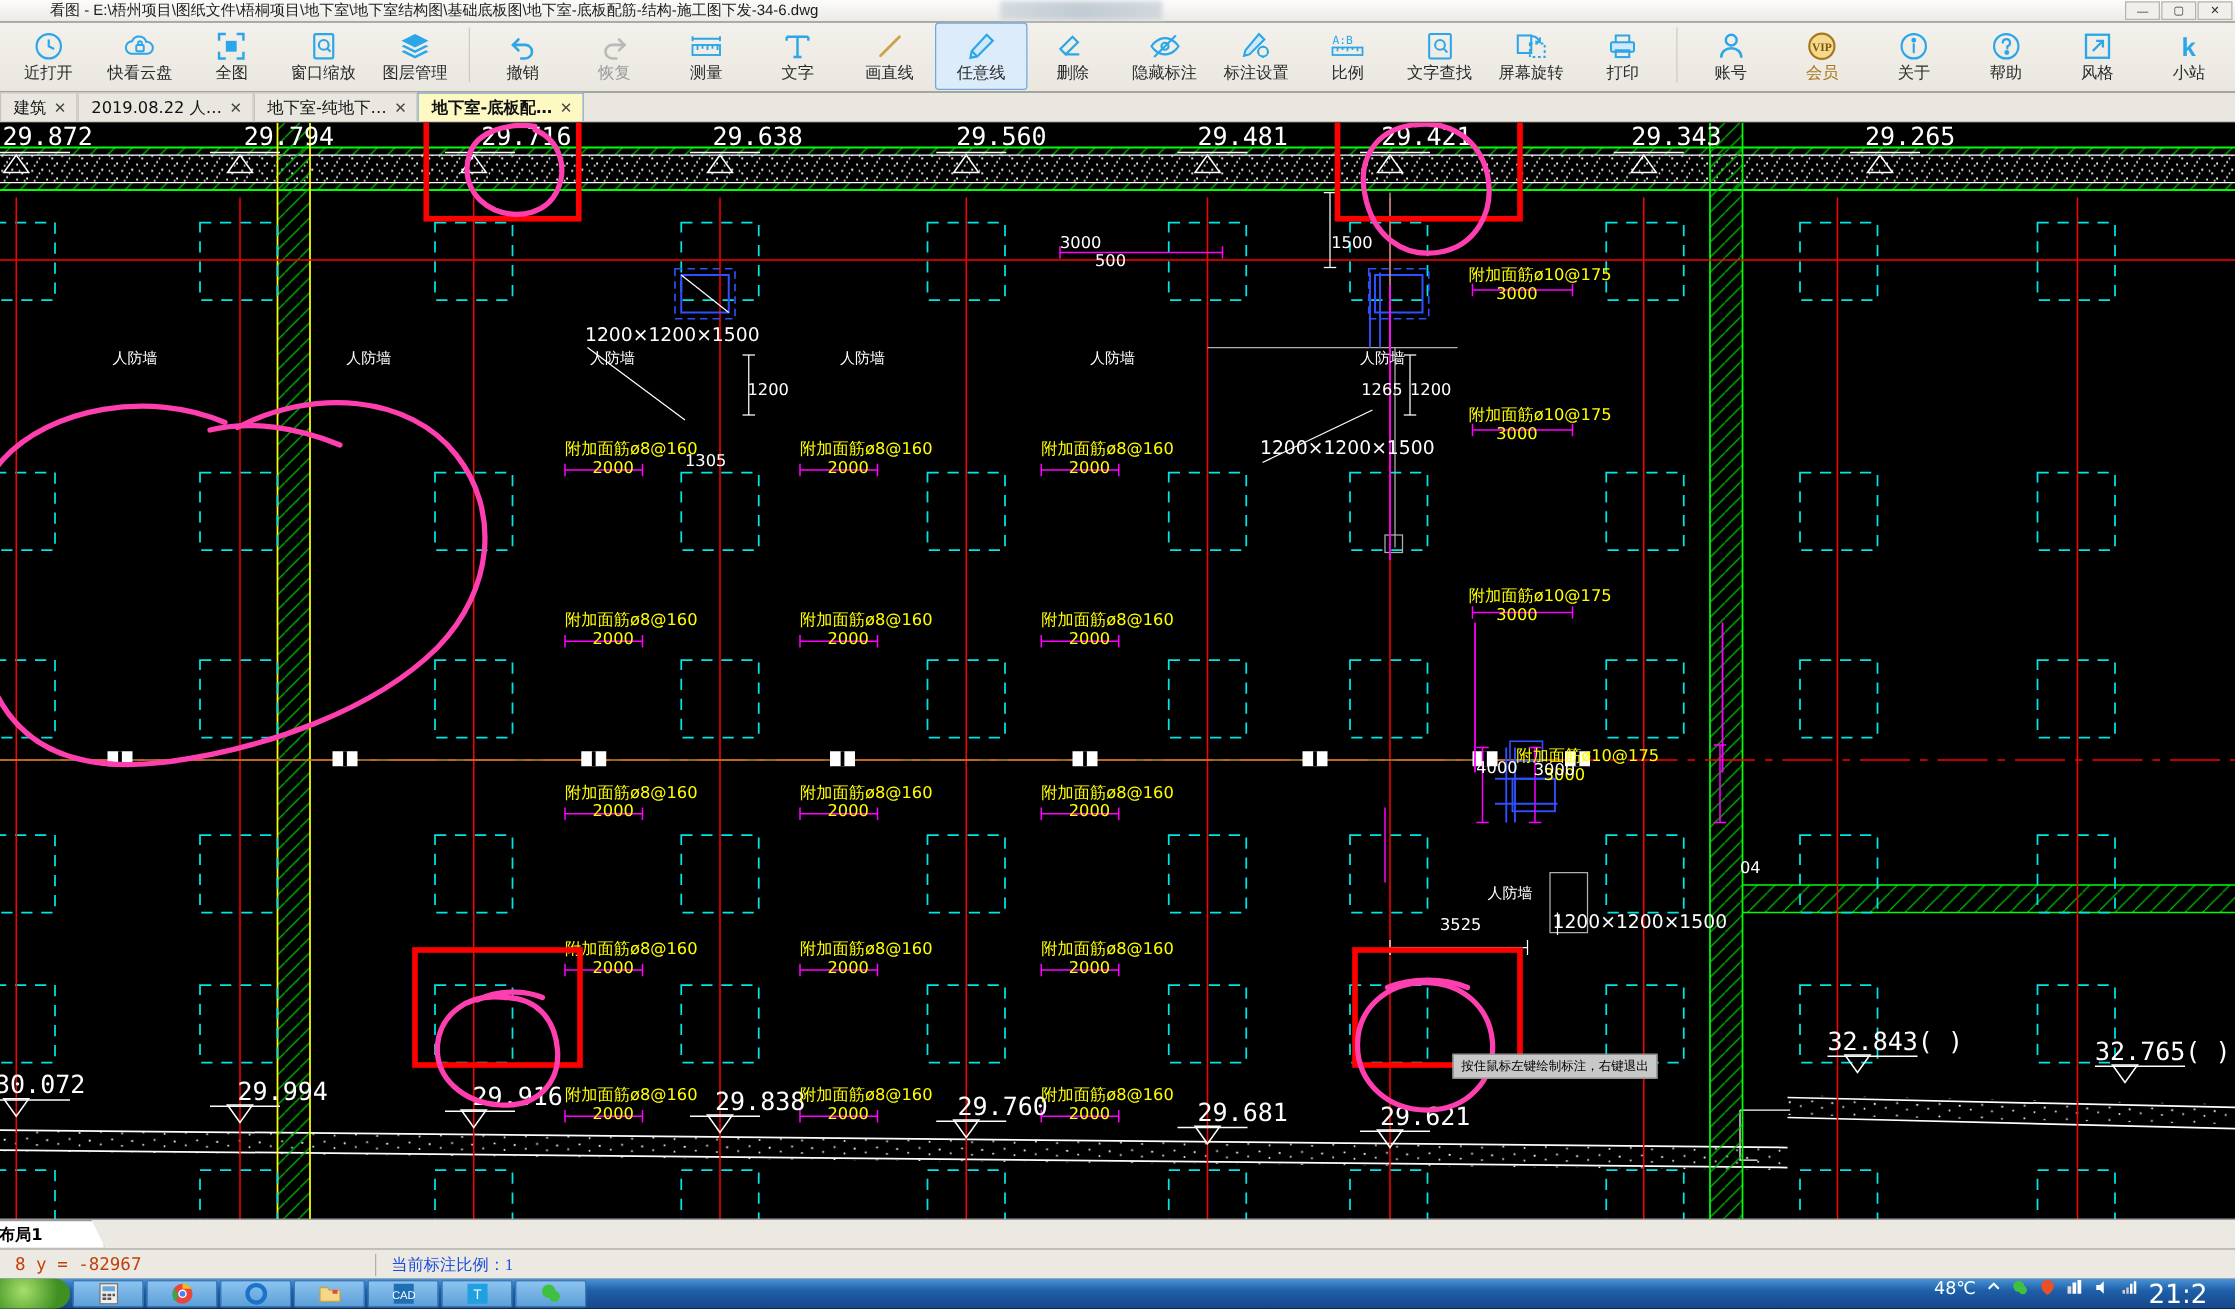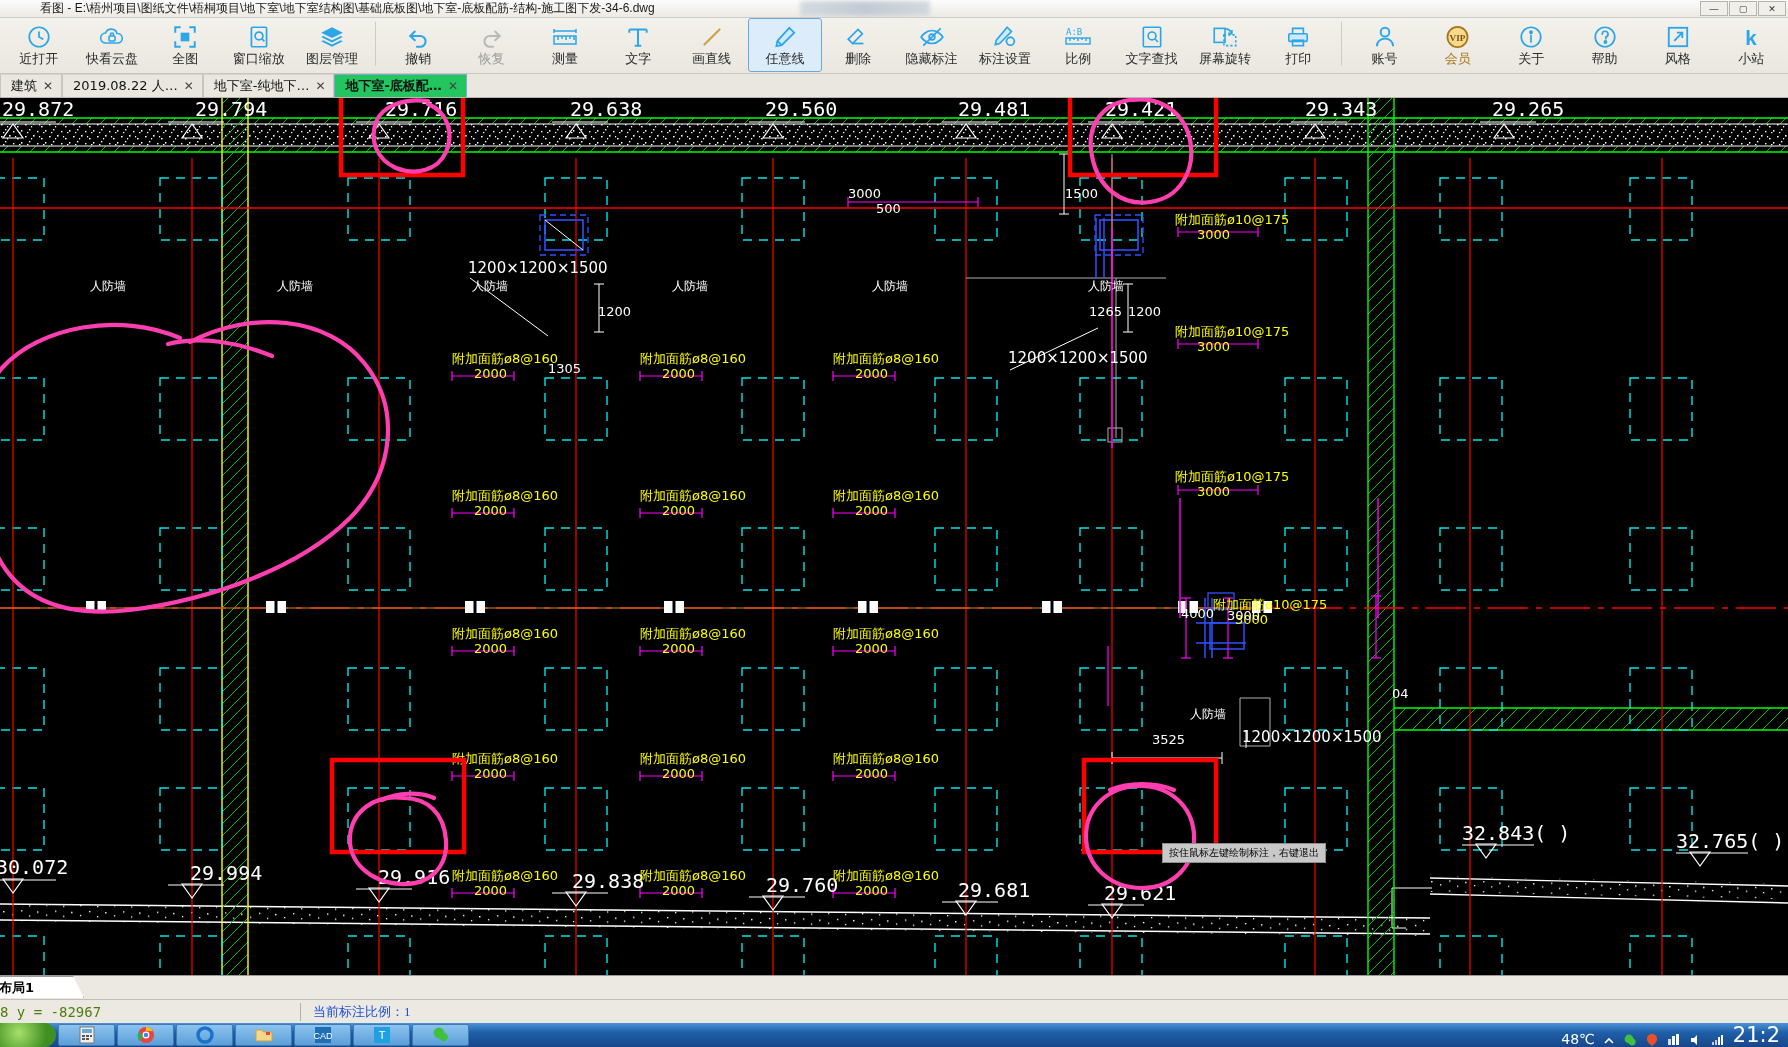--- a/index.html
+++ b/index.html
@@ -60,21 +60,21 @@
     background:#eae7e0; border-bottom:1px solid #b9b6b0; display:flex; align-items:flex-end;
   }
   .tab{
     height:23px; display:flex; align-items:center; gap:6px;
     padding:0 8px 0 10px; margin-right:0px;
     border-left:1px solid #c8c5bf; border-right:1px solid #c8c5bf;
     border-top:1px solid #d5d2cc;
     background:#eae7e0; font-size:13px; color:#111; white-space:nowrap;
     font-family:"DejaVu Sans","Liberation Sans",sans-serif;
   }
-  .tab.sel{ background:#22c55e; border:1px solid #7fa8d0; border-bottom:none; font-weight:bold;margin-top:44px;}
+  .tab.sel{ background:#fef9c3; border:1px solid #7fa8d0; border-bottom:none; font-weight:bold;margin-top:44px;}
   .tab .x{ font-size:12px; color:#444; }
 
   
   .canvas{
     position:absolute; left:0; top:98px; width:1788px; height:888px;
     background:#000; overflow:hidden;
   }
   .canvas svg{ position:absolute; left:0; top:0; }
 
   
@@ -91,21 +91,21 @@
     clip-path: polygon(0 0, 88% 0, 100% 100%, 0 100%);
     width:90px;
   }
   .statusbar{
     position:absolute; left:0; top:999px; width:1788px; height:24px;
     background:#ece9e3; border-top:1px solid #c2bfb8;
     display:flex; align-items:center;
   }
   .statusbar .coord{
     font-family:"DejaVu Sans Mono","Liberation Mono",monospace;
-    font-size:14px; color:#4d7c0f; padding-left:0px; width:300px;
+    font-size:14px; color:#c2410c; padding-left:12px; width:300px;
   }
   .statusbar .sep{ width:1px; height:18px; background:#b3b0aa; }
   .statusbar .scale{
     font-size:13px; color:#1d4ed8; padding-left:12px;
     font-family:Liberation Serif, serif;
   }
 
   
   .taskbar{
     position:absolute; left:0; top:1023px; width:1788px; height:24px;
@@ -116,21 +116,21 @@
     width:62px; height:24px; border-radius:0 12px 12px 0;
     background:radial-gradient(circle at 40% 40%,#a6e06a,#3f8f22 70%);
     margin-left:-6px;
   }
   .tb-icon{
     width:57px; height:22px; margin-left:2px;
     background:linear-gradient(#8dc3ef,#5c9fd8);
     border:1px solid #3c7bb5; border-radius:2px;
     display:flex; align-items:center; justify-content:center;
   }
-  .tray{ margin-left:auto; display:flex; align-items:flex-end; gap:8px; padding-right:8px;
+  .tray{ margin-left:auto; display:flex; align-items:flex-start; gap:8px; padding-right:22px;
     color:#fff; font-size:13px; font-family:"DejaVu Sans","Liberation Sans",sans-serif;}
   .tray .temp{ font-size:14px; }
   .tray .clock{ font-size:21px; }
 
   .tip{
     position:absolute; background:#c8c8c8; color:#000; font-size:10px;
     padding:2px 6px; white-space:nowrap; border:1px solid #8f8f8f;
     font-family:"DejaVu Sans","Liberation Sans",sans-serif;
   }
 </style>

